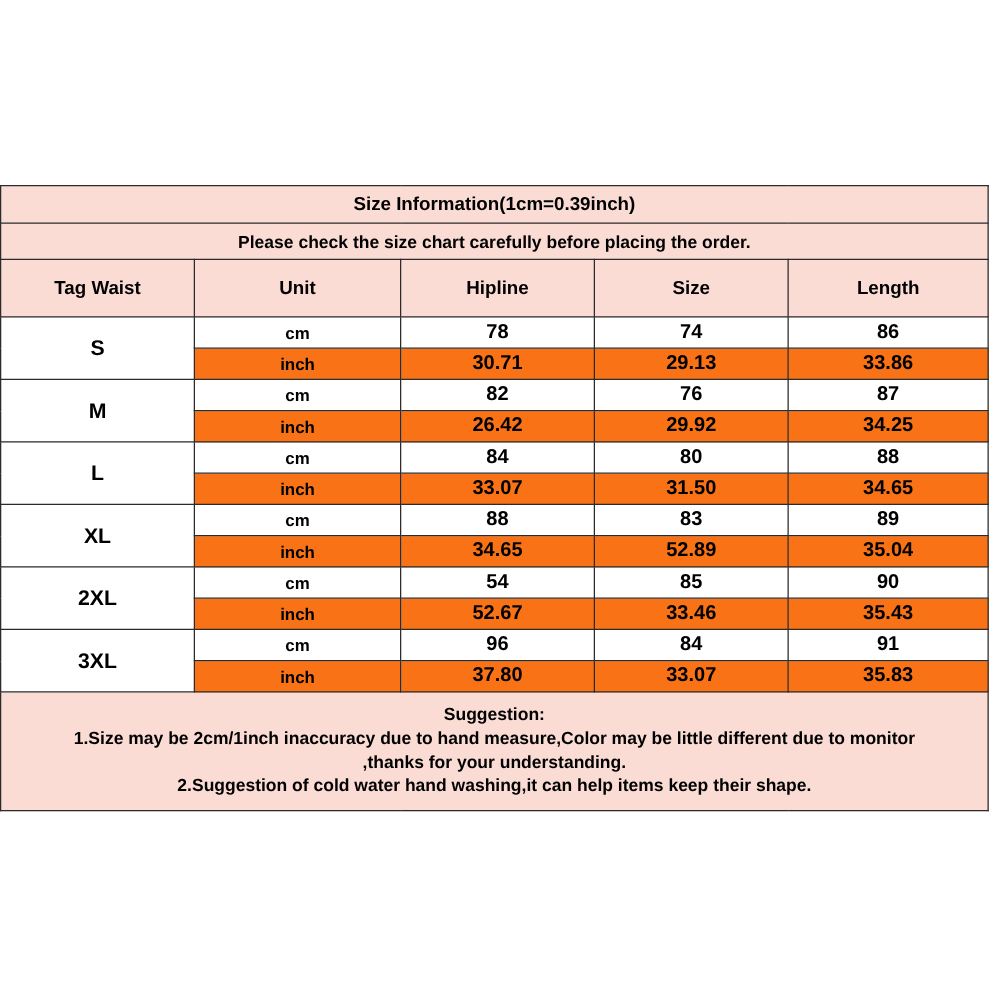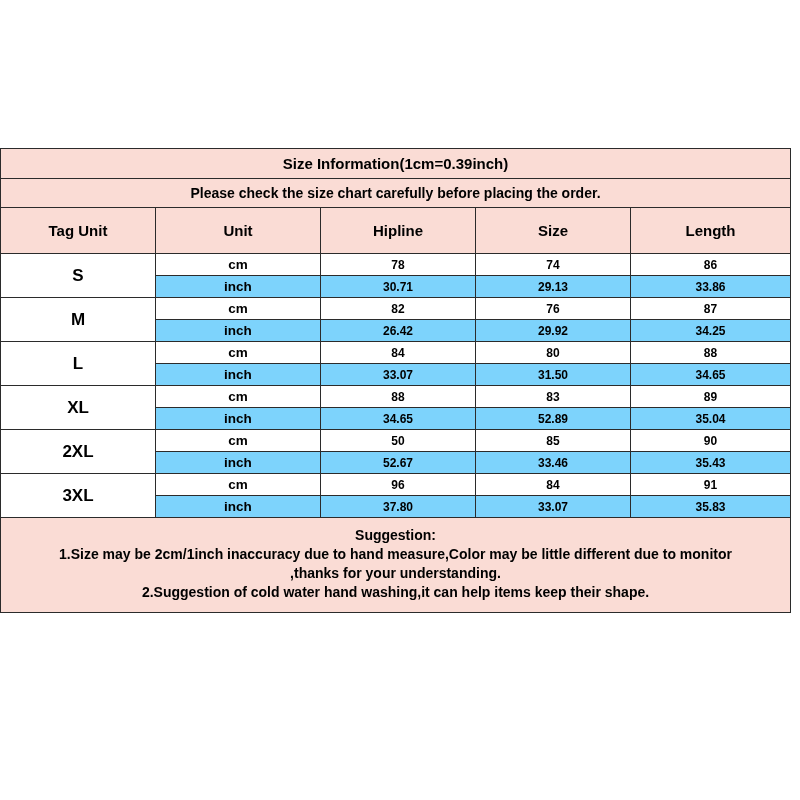--- a/index.html
+++ b/index.html
@@ -59,33 +59,33 @@
     font-weight: bold;
   }
 
   td.unit-cell {
     font-size: 13.5px;
     font-weight: bold;
     padding: 3px 0;
   }
 
   td.val-cell {
-    font-size: 12px;
+    font-size: 16px;
     font-weight: normal;
     padding: 3px 0;
   }
 
   tr.row-cm td.unit-cell,
   tr.row-cm td.val-cell {
     background: #ffffff;
   }
 
   tr.row-inch td.unit-cell,
   tr.row-inch td.val-cell {
-    background: #7dd3fc;
+    background: #f97316;
   }
 
   td.note-cell {
     background: #fadcd5;
     text-align: left;
     font-weight: normal;
     font-size: 14px;
     padding: 8px 6px 10px 6px;
     line-height: 1.35;
   }
@@ -108,21 +108,21 @@
       <col style="width:160px">
     </colgroup>
     <tbody>
       <tr>
         <td class="title-cell" colspan="5">Size Information(1cm=0.39inch)</td>
       </tr>
       <tr>
         <td class="subtitle-cell" colspan="5">Please check the size chart carefully before placing the order.</td>
       </tr>
       <tr>
-        <th class="col-head">Tag Unit</th>
+        <th class="col-head">Tag Waist</th>
         <th class="col-head">Unit</th>
         <th class="col-head">Hipline</th>
         <th class="col-head">Size</th>
         <th class="col-head">Length</th>
       </tr>
 
       <tr class="row-cm">
         <td class="tag-size" rowspan="2">S</td>
         <td class="unit-cell">cm</td>
         <td class="val-cell">78</td>
@@ -174,21 +174,21 @@
       <tr class="row-inch">
         <td class="unit-cell">inch</td>
         <td class="val-cell">34.65</td>
         <td class="val-cell">52.89</td>
         <td class="val-cell">35.04</td>
       </tr>
 
       <tr class="row-cm">
         <td class="tag-size" rowspan="2">2XL</td>
         <td class="unit-cell">cm</td>
-        <td class="val-cell">50</td>
+        <td class="val-cell">54</td>
         <td class="val-cell">85</td>
         <td class="val-cell">90</td>
       </tr>
       <tr class="row-inch">
         <td class="unit-cell">inch</td>
         <td class="val-cell">52.67</td>
         <td class="val-cell">33.46</td>
         <td class="val-cell">35.43</td>
       </tr>
 

